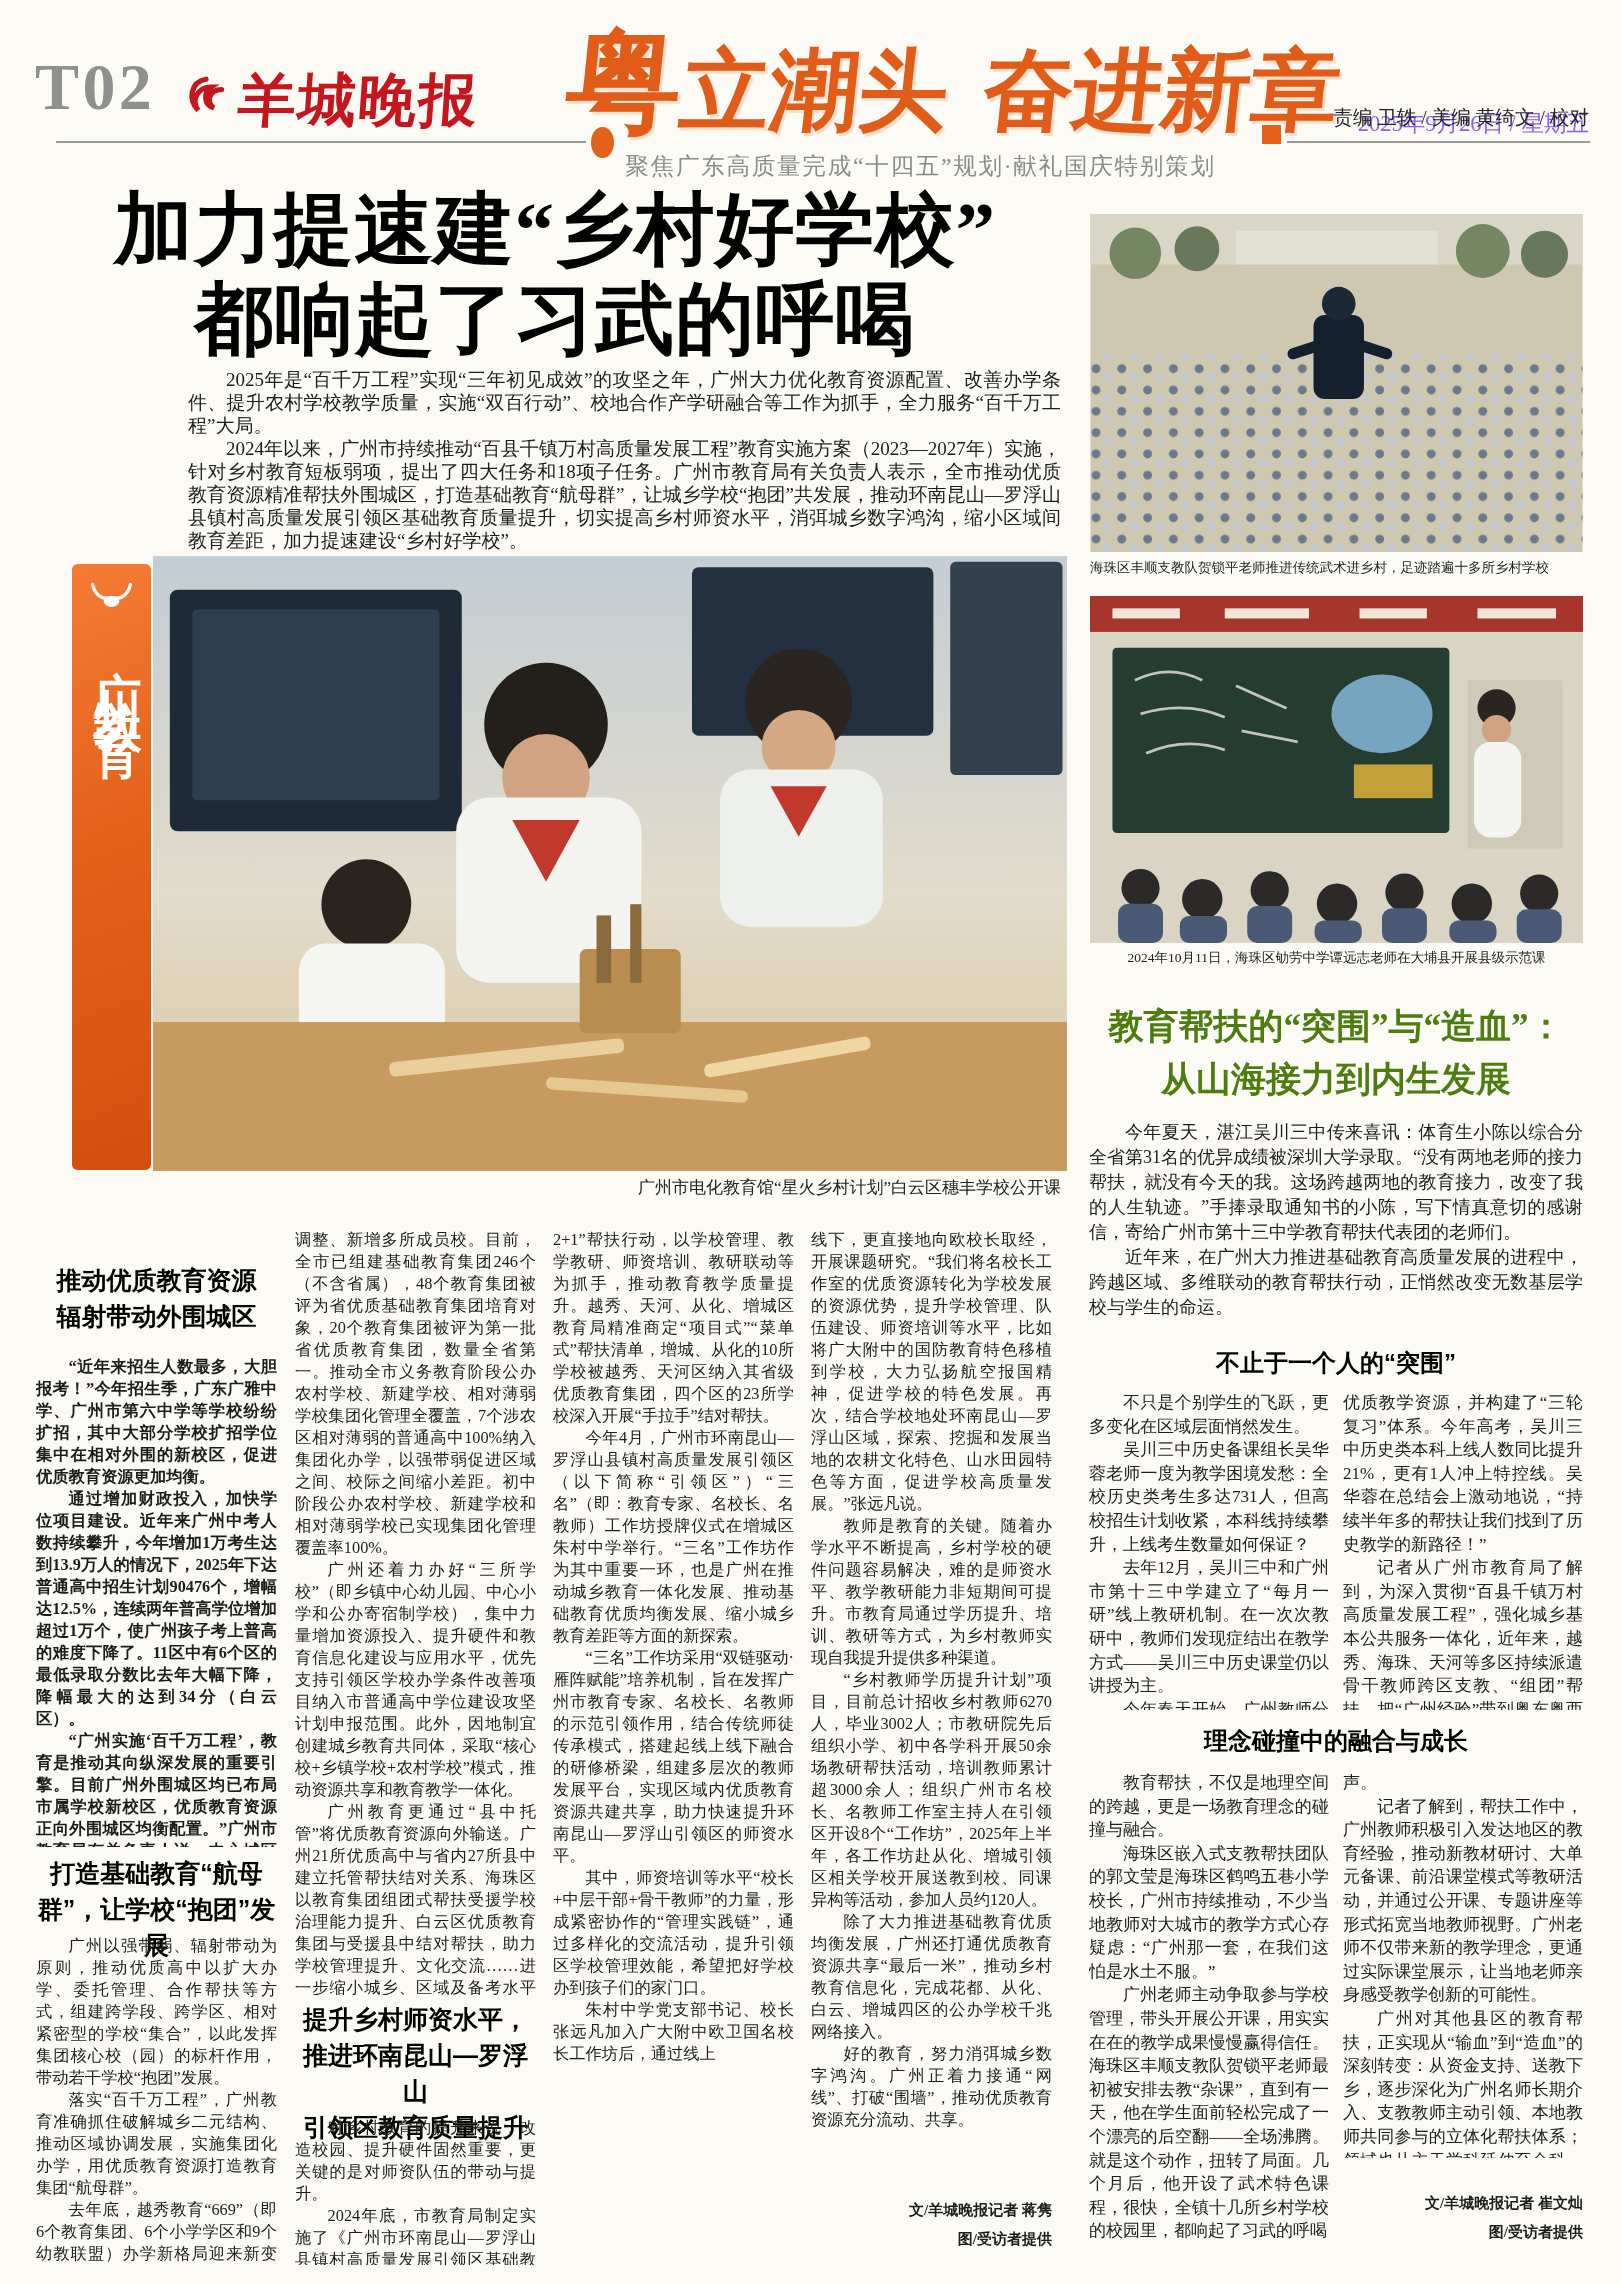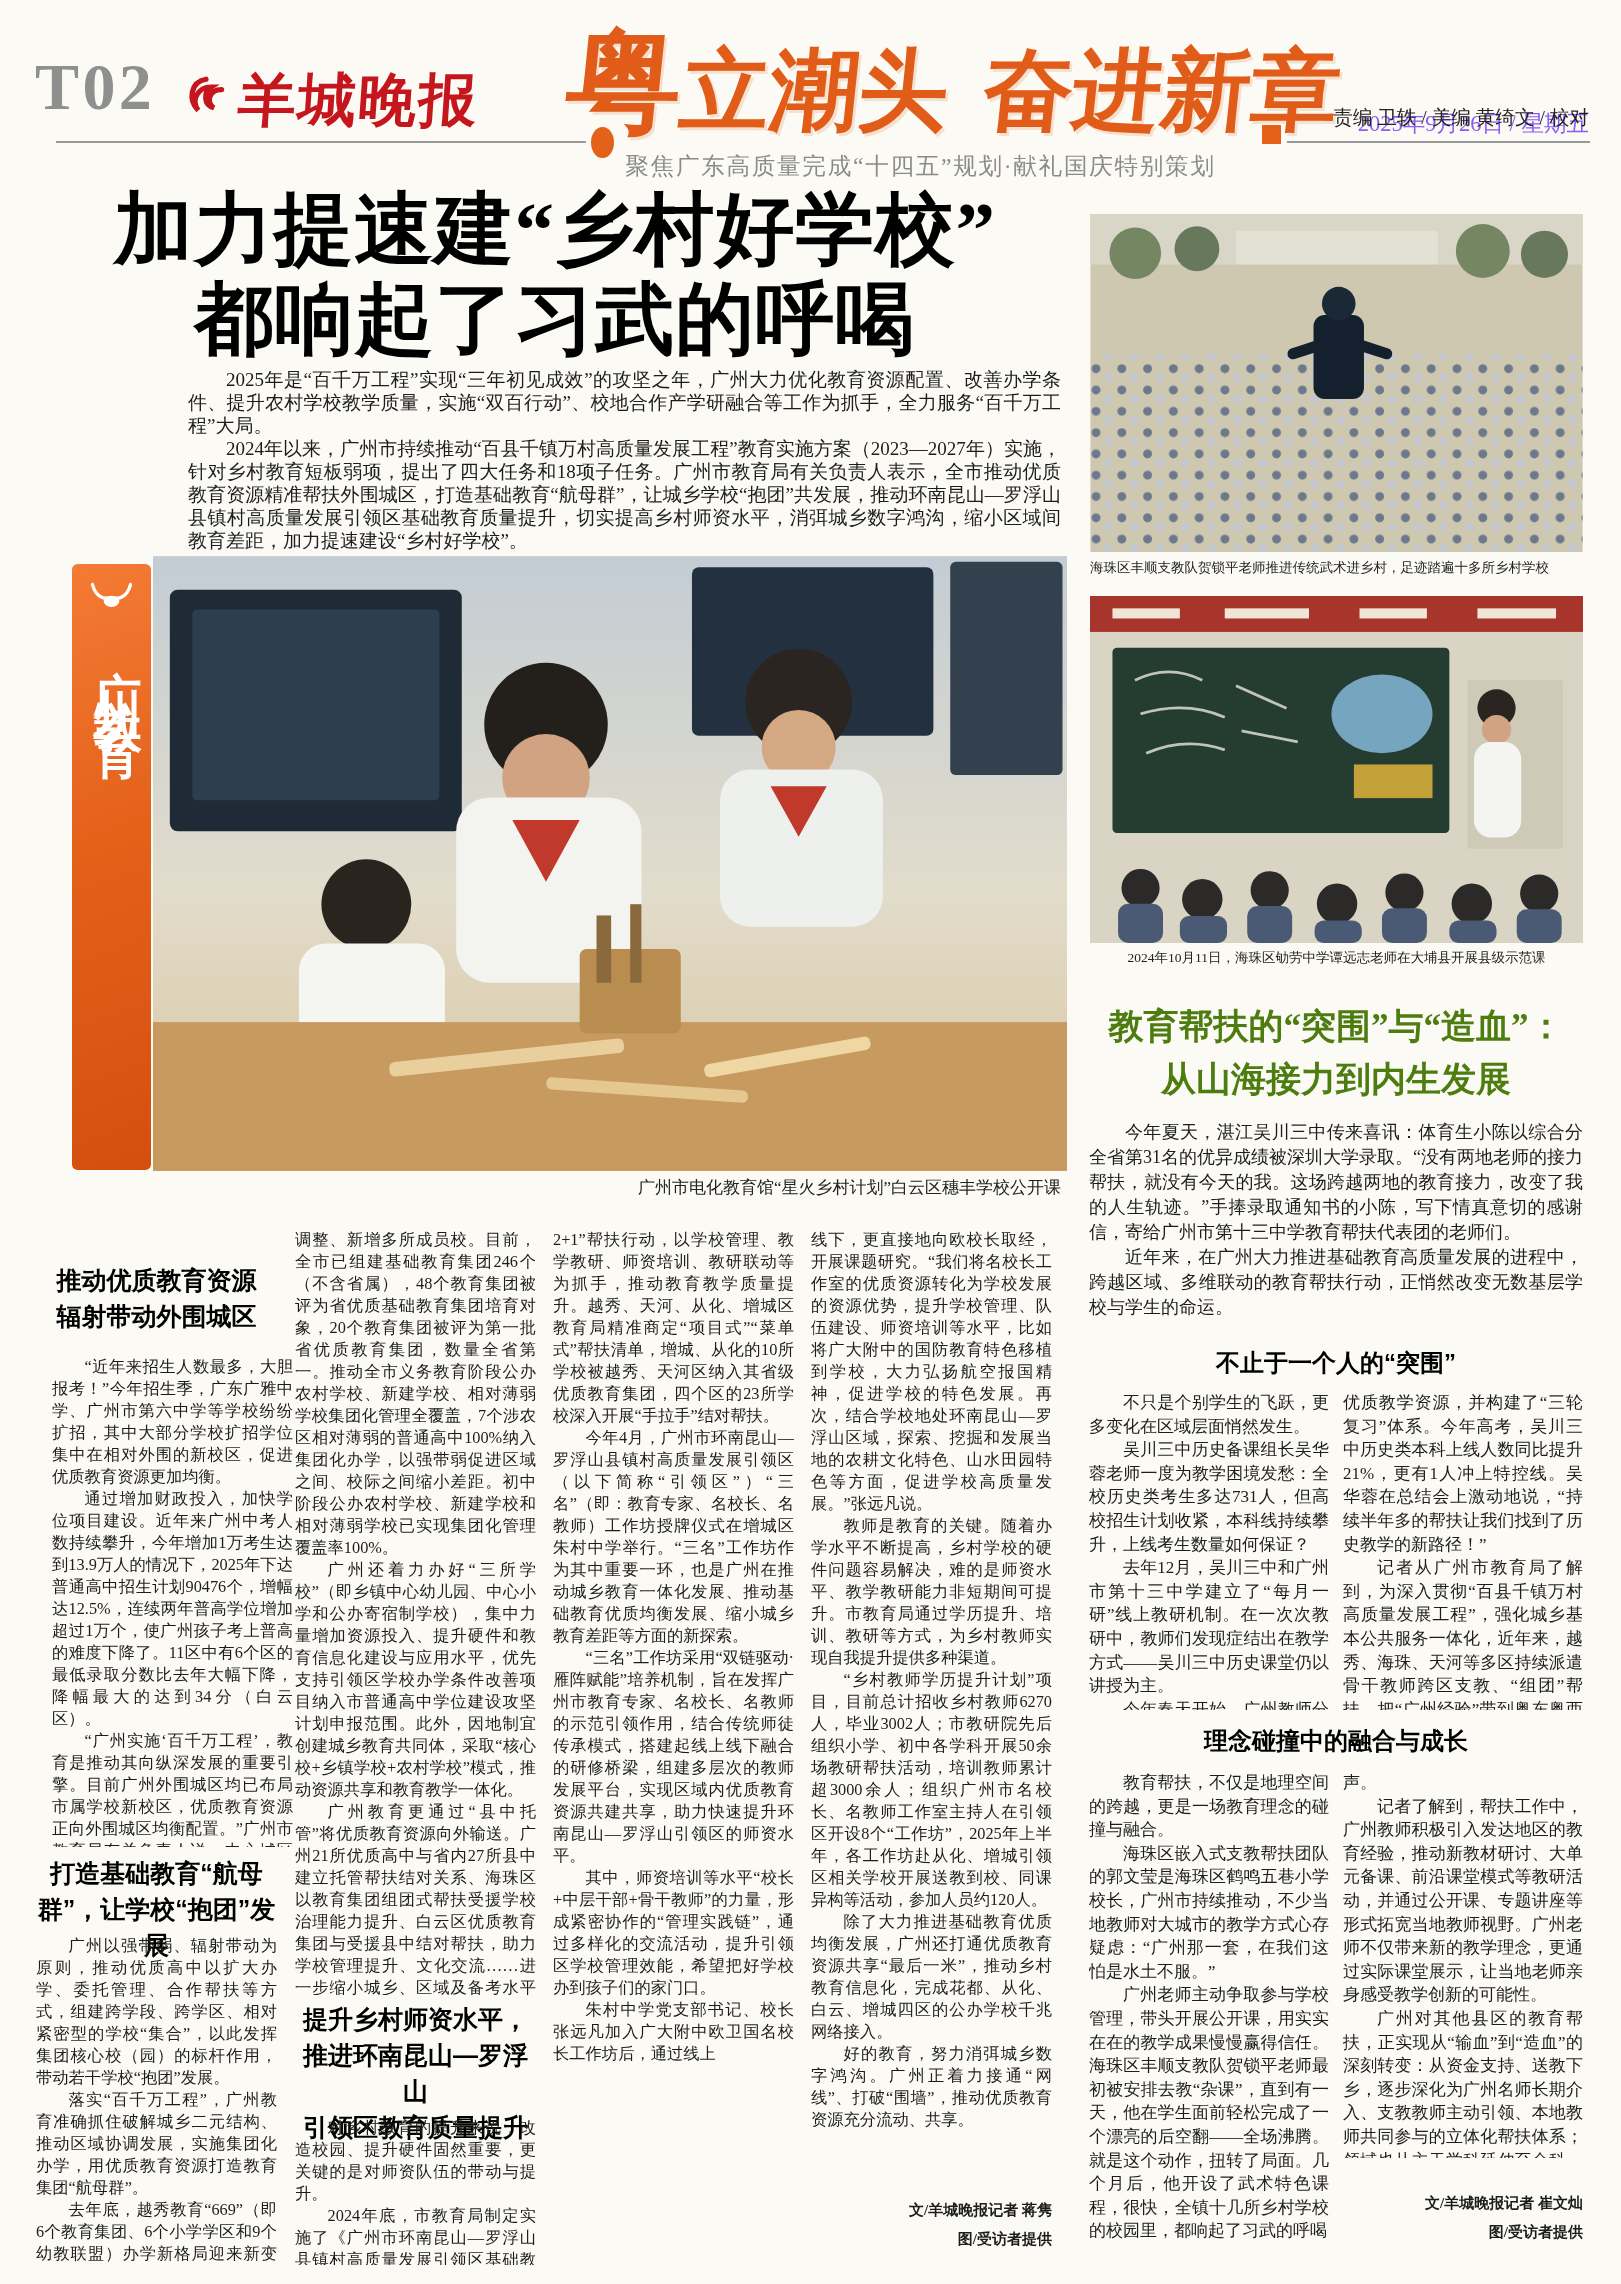--- a/index.html
+++ b/index.html
@@ -230,21 +230,21 @@
     </div>
   <div class="abs byline" style="left:1343px;top:2189px;width:240px;">
       <p>文/羊城晚报记者 崔文灿</p>
       <p>图/受访者提供</p>
     </div>
 
   <div class="abs subhead sans sh1" style="left:36px;top:1262px;width:241px;">
       <p>推动优质教育资源</p>
       <p>辐射带动外围城区</p>
     </div>
-  <div class="abs bodycol jtext clip" style="left:52px;top:1356px;width:241px;height:491px;">
+  <div class="abs bodycol jtext clip" style="left:36px;top:1356px;width:241px;height:491px;font-weight:bold;">
       <p>“近年来招生人数最多，大胆报考！”今年招生季，广东广雅中学、广州市第六中学等学校纷纷扩招，其中大部分学校扩招学位集中在相对外围的新校区，促进优质教育资源更加均衡。</p>
       <p>通过增加财政投入，加快学位项目建设。近年来广州中考人数持续攀升，今年增加1万考生达到13.9万人的情况下，2025年下达普通高中招生计划90476个，增幅达12.5%，连续两年普高学位增加超过1万个，使广州孩子考上普高的难度下降了。11区中有6个区的最低录取分数比去年大幅下降，降幅最大的达到34分（白云区）。</p>
       <p>“广州实施‘百千万工程’，教育是推动其向纵深发展的重要引擎。目前广州外围城区均已布局市属学校新校区，优质教育资源正向外围城区均衡配置。”广州市教育局有关负责人说，中心城区用地紧张，主要通过改扩建、学位挖潜等方式增加学位，集中在黄埔、花都、从化、增城等外围城区新增普通高中学校，不断减小城乡、区域、校际的教育差距，让越来越多孩子有机会享有公平而有质量的教育。</p>
     </div>
   <div class="abs subhead sans sh1" style="left:36px;top:1855px;width:241px;">
       <p>打造基础教育“航母</p>
       <p>群”，让学校“抱团”发展</p>
     </div>
   <div class="abs bodycol jtext clip" style="left:36px;top:1935px;width:241px;height:329px;">
       <p>广州以强带弱、辐射带动为原则，推动优质高中以扩大办学、委托管理、合作帮扶等方式，组建跨学段、跨学区、相对紧密型的学校“集合”，以此发挥集团核心校（园）的标杆作用，带动若干学校“抱团”发展。</p>

